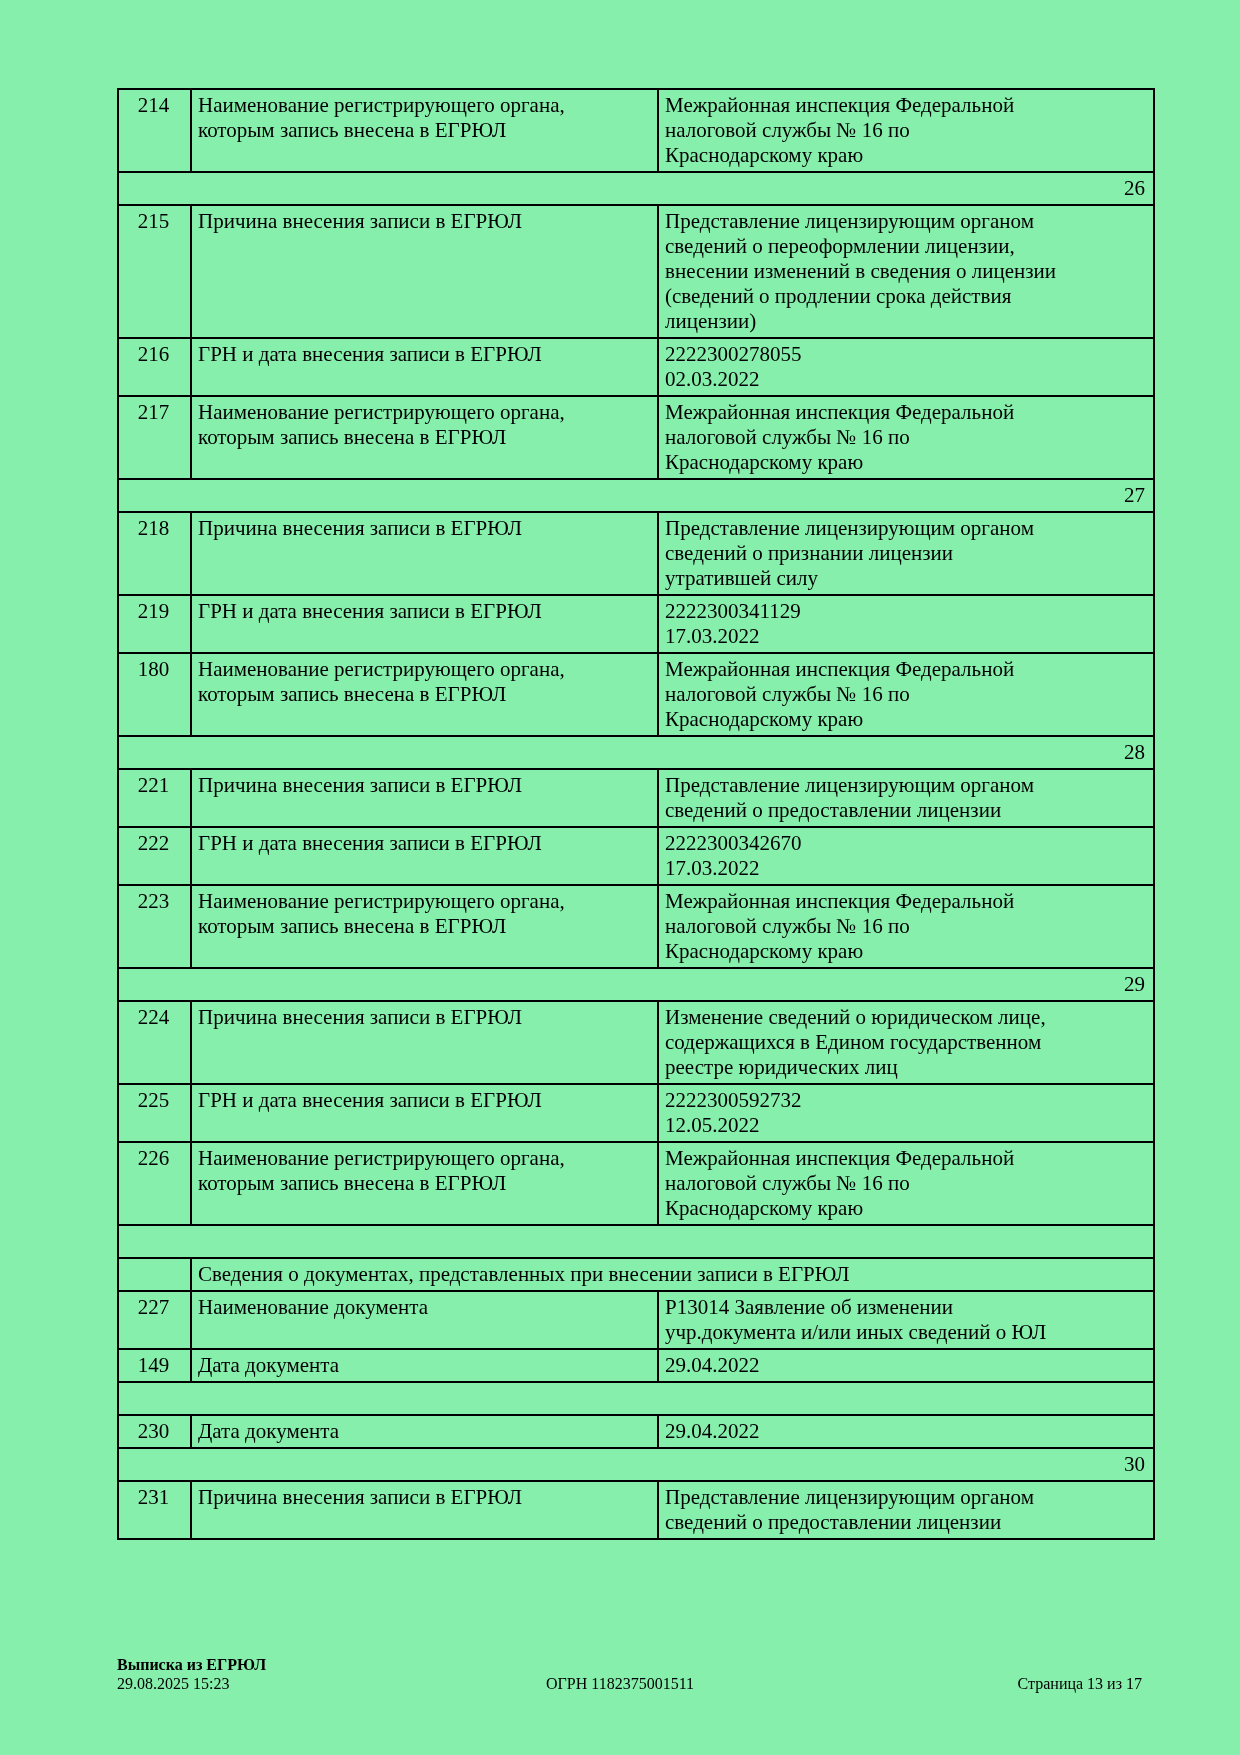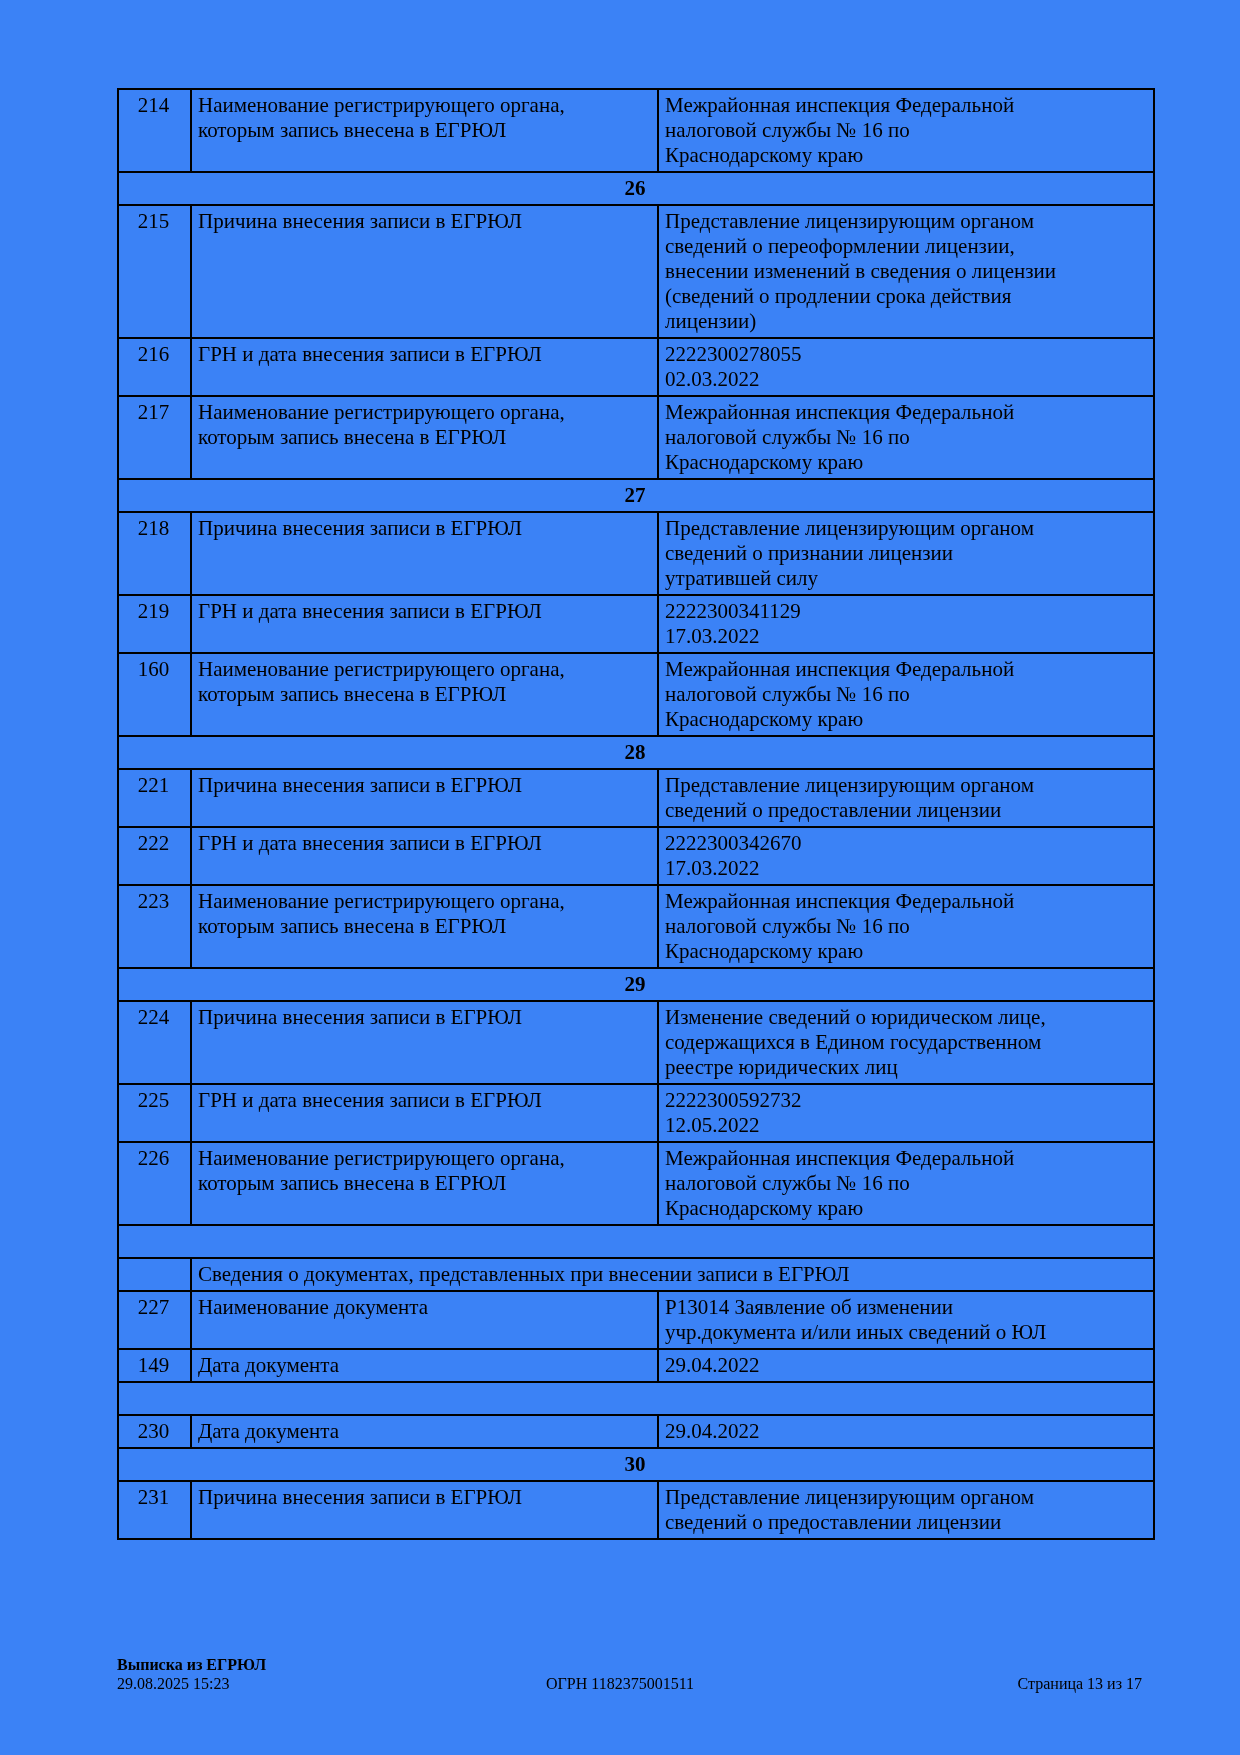--- a/index.html
+++ b/index.html
@@ -7,21 +7,21 @@
   body {
     width: 1240px;
     height: 1755px;
     position: relative;
     font-family: "Liberation Serif", "DejaVu Serif", serif;
     color: #000000;
   }
   .page {
     position: absolute;
     inset: 0;
-    background: #3b82f6;
+    background: #86efac;
   }
   table.records {
     position: absolute;
     left: 117px;
     top: 88px;
     width: 1036px;
     border-collapse: collapse;
     table-layout: fixed;
   }
   table.records td {
@@ -31,22 +31,22 @@
     vertical-align: top;
     padding: 3px 8px 3px 6px;
     white-space: pre-line;
     overflow: hidden;
   }
   td.num {
     text-align: center;
     padding: 3px 2px;
   }
   td.section {
-    text-align: center;
-    font-weight: bold;
+    text-align: right;
+    font-weight: normal;
     padding: 5px 0;
     white-space: normal;
   }
   td.emptycell {
     height: 33px;
     padding: 0;
   }
   td.colheader {
     white-space: normal;
   }
@@ -131,21 +131,21 @@
 сведений о признании лицензии
 утратившей силу</td>
         </tr>
         <tr>
           <td class="num">219</td>
           <td class="label">ГРН и дата внесения записи в ЕГРЮЛ</td>
           <td class="value">2222300341129
 17.03.2022</td>
         </tr>
         <tr>
-          <td class="num">160</td>
+          <td class="num">180</td>
           <td class="label">Наименование регистрирующего органа,
 которым запись внесена в ЕГРЮЛ</td>
           <td class="value">Межрайонная инспекция Федеральной
 налоговой службы № 16 по
 Краснодарскому краю</td>
         </tr>
         <tr>
           <td colspan="3" class="section">28</td>
         </tr>
         <tr>

